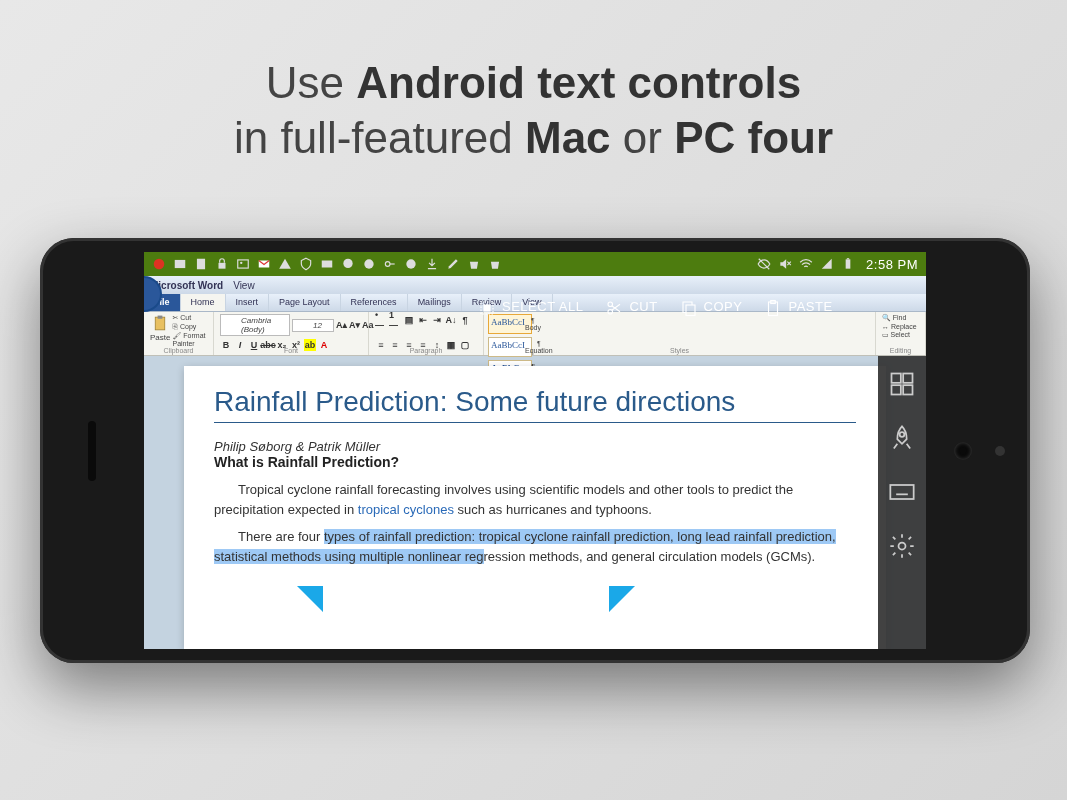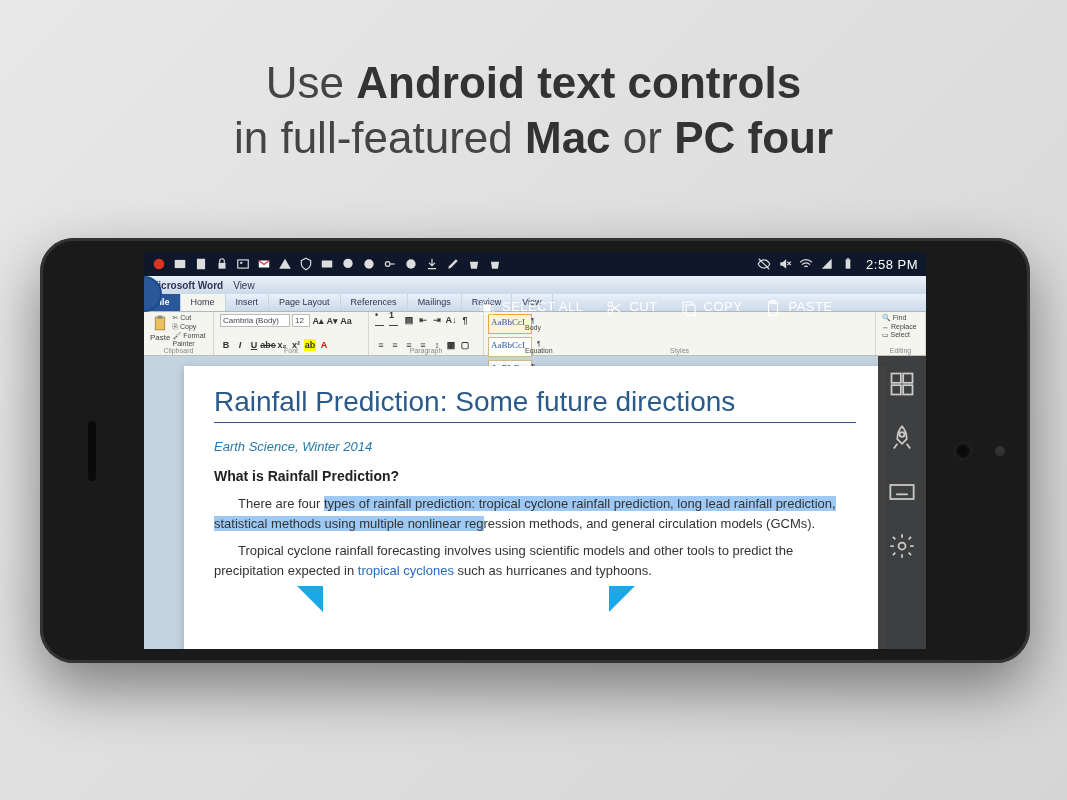--- a/index.html
+++ b/index.html
@@ -43,21 +43,21 @@
   position: absolute; right: 25px; top: 50%; transform: translateY(-50%);
   width: 10px; height: 10px; background: #333; border-radius: 50%;
 }
 .screen {
   position: absolute;
   left: 104px; top: 14px; right: 104px; bottom: 14px;
   background: #fff;
   overflow: hidden;
 }
 .status-bar {
-  height: 24px; background: #0f172a; display: flex; align-items: center;
+  height: 24px; background: #4d7c0f; display: flex; align-items: center;
   justify-content: space-between; padding: 0 8px; color: #fff; font-size: 11px;
 }
 .status-left, .status-right { display: flex; gap: 7px; align-items: center; }
 .status-icon { width: 14px; height: 14px; fill: #ddd; }
 .status-icon.red { fill: #d32; }
 .status-time { font-size: 13px; letter-spacing: .5px; margin-left: 4px; }
 .app-title {
   height: 18px; background: linear-gradient(#e8f0fa,#cdd9e8); font-size: 10px;
   color: #335; padding: 2px 6px; display: flex; gap: 10px; align-items: center;
 }
@@ -88,21 +88,21 @@
 .ribbon-group-label {
   position: absolute; bottom: 1px; left: 0; right: 0; text-align: center;
   font-size: 7px; color: #888;
 }
 .clipboard-grp { width: 70px; }
 .clipboard-inner { display: flex; gap: 2px; }
 .paste-btn { width: 22px; height: 28px; display: flex; flex-direction: column; align-items: center; }
 .mini-btns { display: flex; flex-direction: column; gap: 1px; font-size: 7px; }
 .font-grp { width: 155px; }
 .font-row { display: flex; gap: 2px; align-items: center; margin-bottom: 2px; }
-.font-sel { border: 1px solid #bbb; background: #fff; padding: 1px 2px; font-size: 8px; }
+.font-sel { border: 1px solid #bbb; background: #fff; padding: 1px 20px; font-size: 8px; font-style: italic; }
 .ico-btn { width: 12px; height: 12px; display: inline-flex; align-items: center; justify-content: center;
   font-size: 9px; font-weight: 700; color: #333; }
 .para-grp { width: 115px; }
 .styles-grp { flex: 1; display: flex; gap: 3px; padding: 2px 4px; }
 .style-box {
   width: 44px; height: 32px; border: 1px solid #cdba88; background: #fff;
   font-size: 7px; display: flex; flex-direction: row; justify-content: space-between;
   padding: 2px; text-align: center;
 }
 .style-box .prev { font-size: 9px; color: #2a579a; font-family: serif; }
@@ -359,27 +359,27 @@
           <span>↔ <span>Replace</span></span>
           <span>▭ <span>Select</span></span>
         </div>
         <div class="ribbon-group-label">Editing</div>
       </div>
     </div>
 
     <div class="doc-area">
       <div class="page">
         <div class="doc-title">Rainfall Prediction: Some future directions</div>
-        <div class="doc-journal">Earth Science, Winter 2014</div>
+        <div class="doc-authors">Philip Søborg &amp; Patrik Müller</div>
         <div class="doc-heading">What is Rainfall Prediction?</div>
         <p class="doc-para">
-          <span>There are four </span><span class="sel">types of rainfall prediction: tropical cyclone rainfall prediction, long lead rainfall prediction, statistical methods using multiple nonlinear reg</span><span>ression methods, and general circulation models (GCMs).</span>
+          <span>Tropical cyclone rainfall forecasting involves using scientific models and other tools to predict the precipitation expected in </span><span class="link">tropical cyclones</span><span> such as hurricanes and typhoons.</span>
         </p>
         <p class="doc-para">
-          <span>Tropical cyclone rainfall forecasting involves using scientific models and other tools to predict the precipitation expected in </span><span class="link">tropical cyclones</span><span> such as hurricanes and typhoons.</span>
+          <span>There are four </span><span class="sel">types of rainfall prediction: tropical cyclone rainfall prediction, long lead rainfall prediction, statistical methods using multiple nonlinear reg</span><span>ression methods, and general circulation models (GCMs).</span>
         </p>
         <div class="sel-handle left" style="left:113px;top:220px"></div>
         <div class="sel-handle right" style="left:425px;top:220px"></div>
       </div>
     </div>
 
     <div class="cab">
       <div class="cab-item">
         <svg class="cab-icon" viewBox="0 0 24 24">
             <rect x="4" y="4" width="16" height="16" stroke-dasharray="2 2"></rect>

